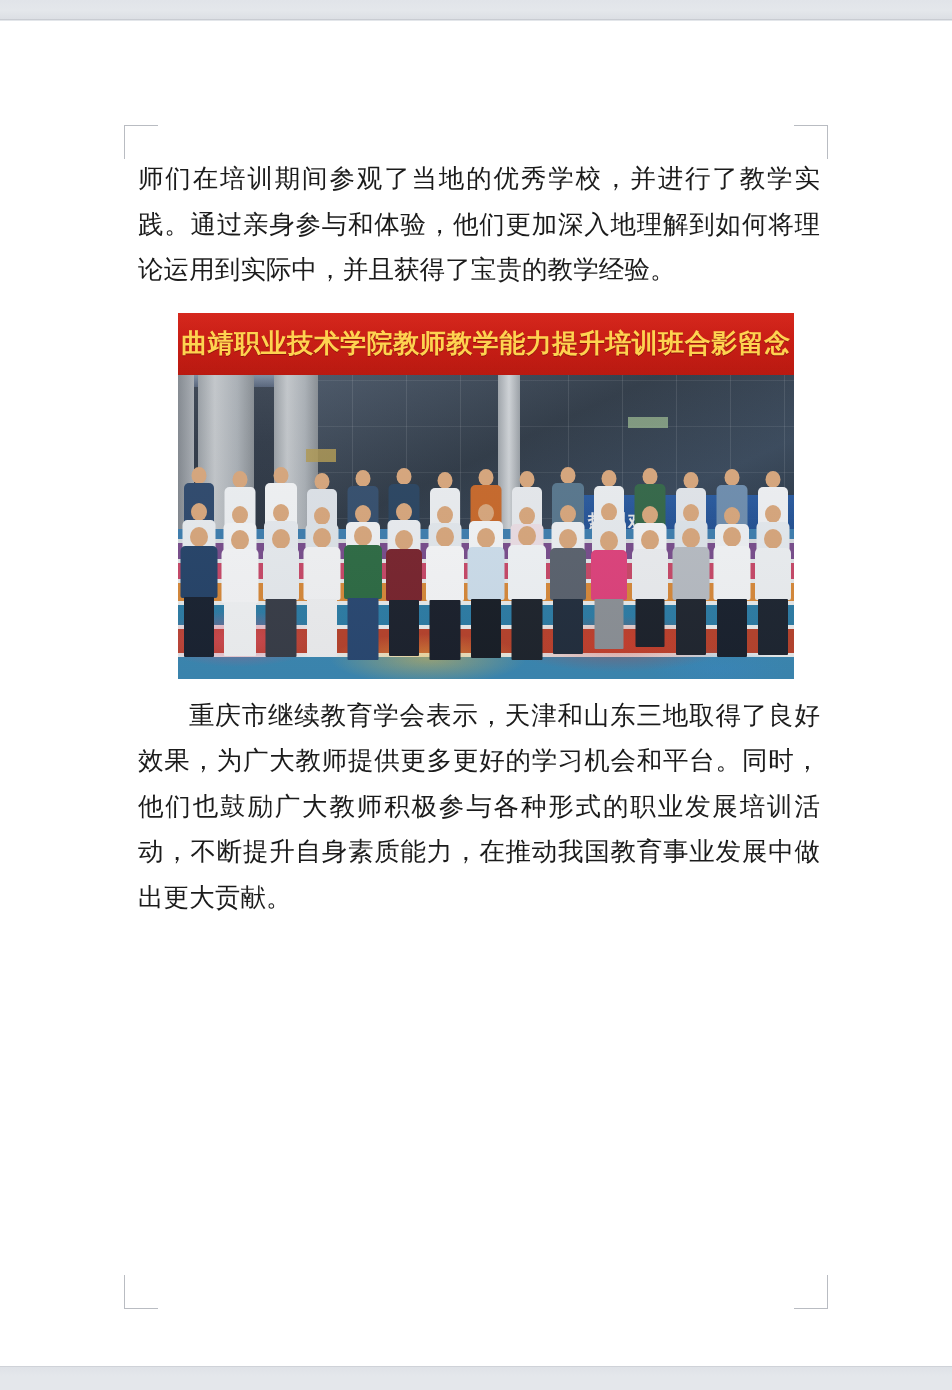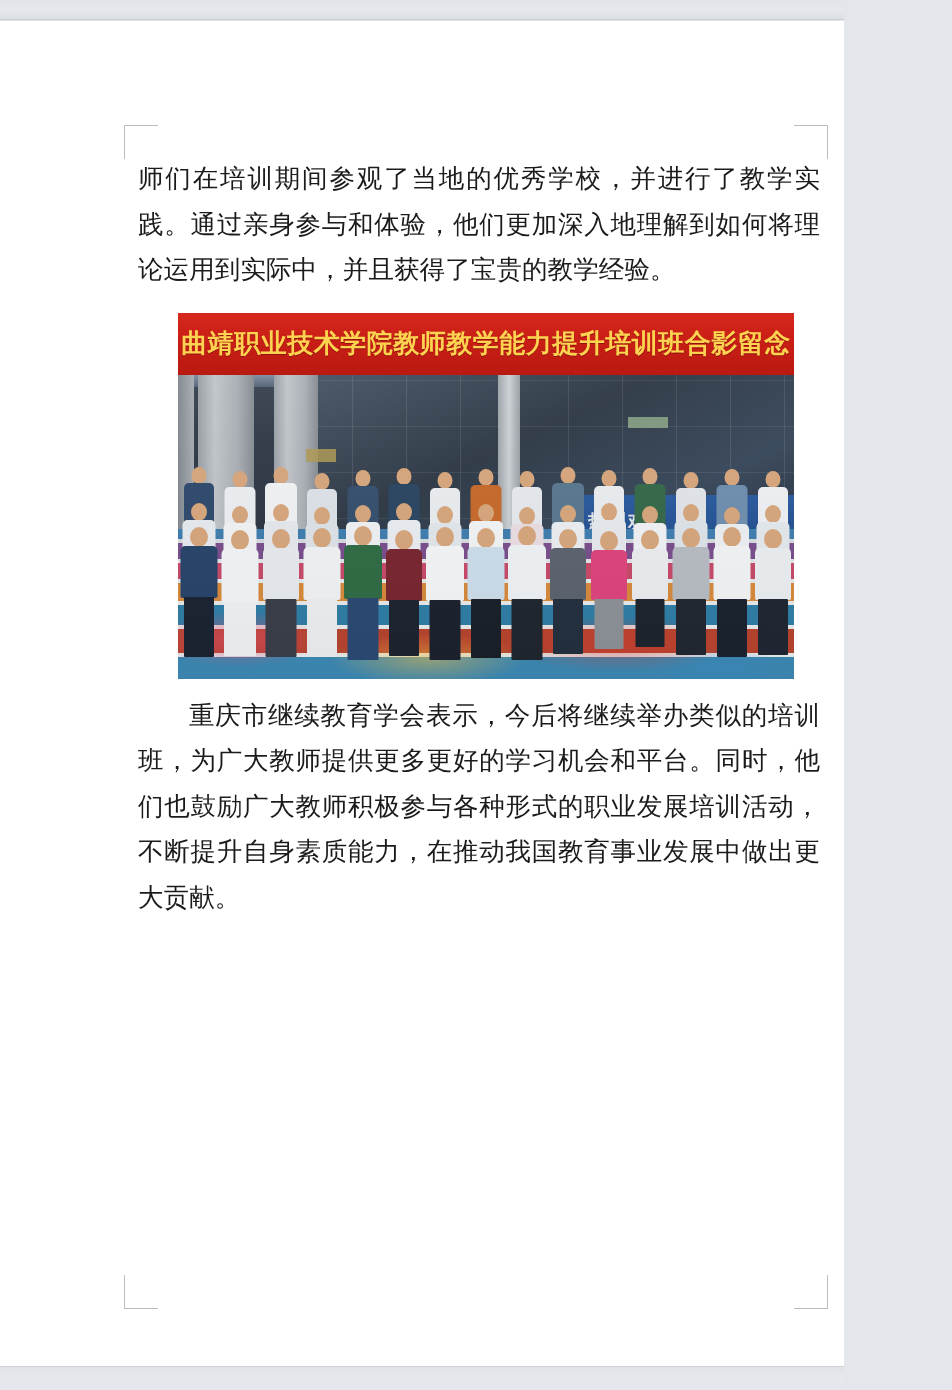--- a/index.html
+++ b/index.html
@@ -4,21 +4,21 @@
 <style>
   * { box-sizing: border-box; }
   html, body {
     margin: 0;
     padding: 0;
     background: #e3e6ea;
     font-family: "Liberation Sans", "DejaVu Sans", sans-serif;
   }
   .viewport {
     position: relative;
-    width: 844px;
+    width: 952px;
     height: 1390px;
     overflow: hidden;
     background: #e3e6ea;
   }
   
   .top-band {
     position: absolute;
     left: 0; top: 0;
     width: 952px;
     height: 20px;
@@ -484,20 +484,20 @@
                 <span class="body" style="width:36px;height:52px;top:23px;background:#eef1f4;"></span>
                 <span class="legs" style="width:30px;height:56px;top:74px;background:#1f2733;"></span>
               </div>
           </div>
 
         </div>
 
         <div class="photo-sheen"></div>
       </figure>
 
-      <p class="para indent">重庆市继续教育学会表示，今后将继续举办类似的培训班，为广大教师提供更多更好的学习机会和平台。同时，他们也鼓励广大教师积极参与各种形式的职业发展培训活动，不断提升自身素质能力，在推动我国教育事业发展中做出更大贡献。</p>
+      <p class="para indent">重庆市继续教育学会表示，天津和山东三地取得了良好效果，为广大教师提供更多更好的学习机会和平台。同时，他们也鼓励广大教师积极参与各种形式的职业发展培训活动，不断提升自身素质能力，在推动我国教育事业发展中做出更大贡献。</p>
 
 
     </div>
   </div>
 
   <div class="bottom-band"></div>
 </div>
 
 </body></html>

